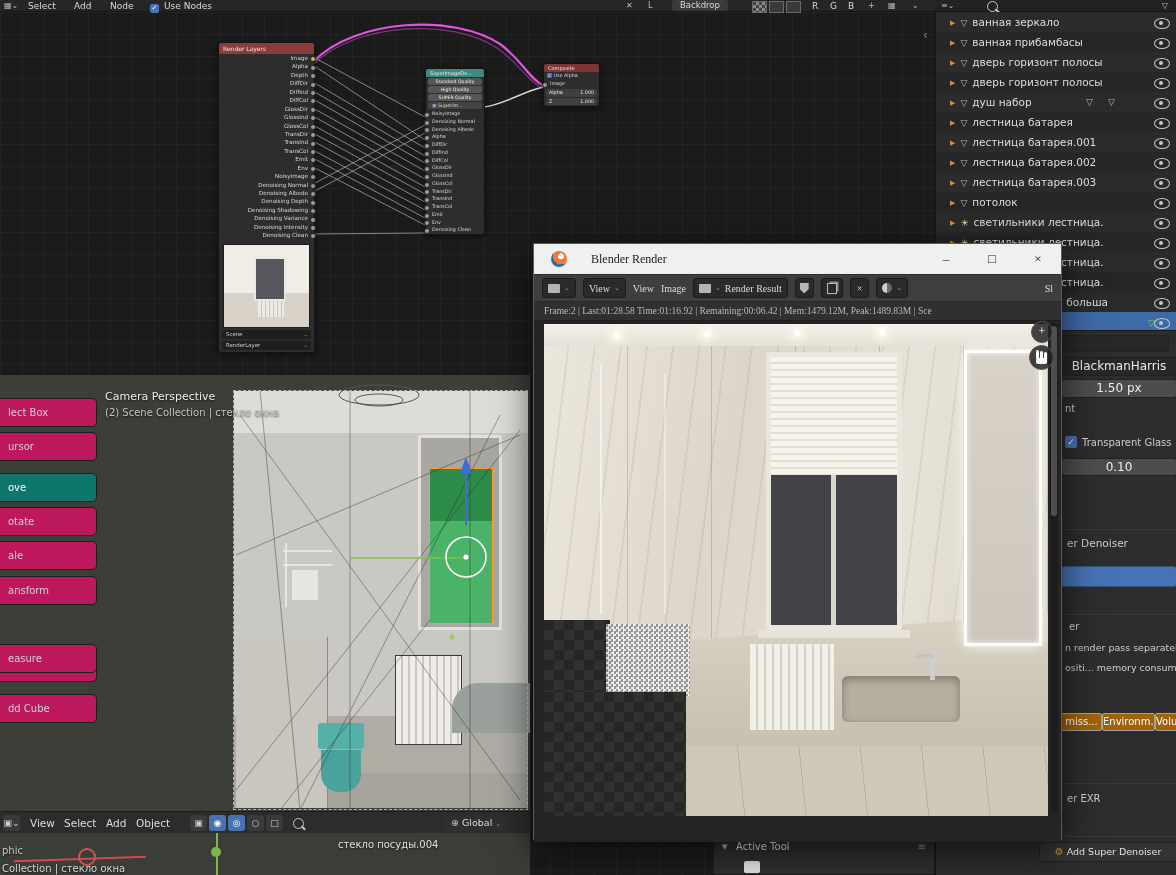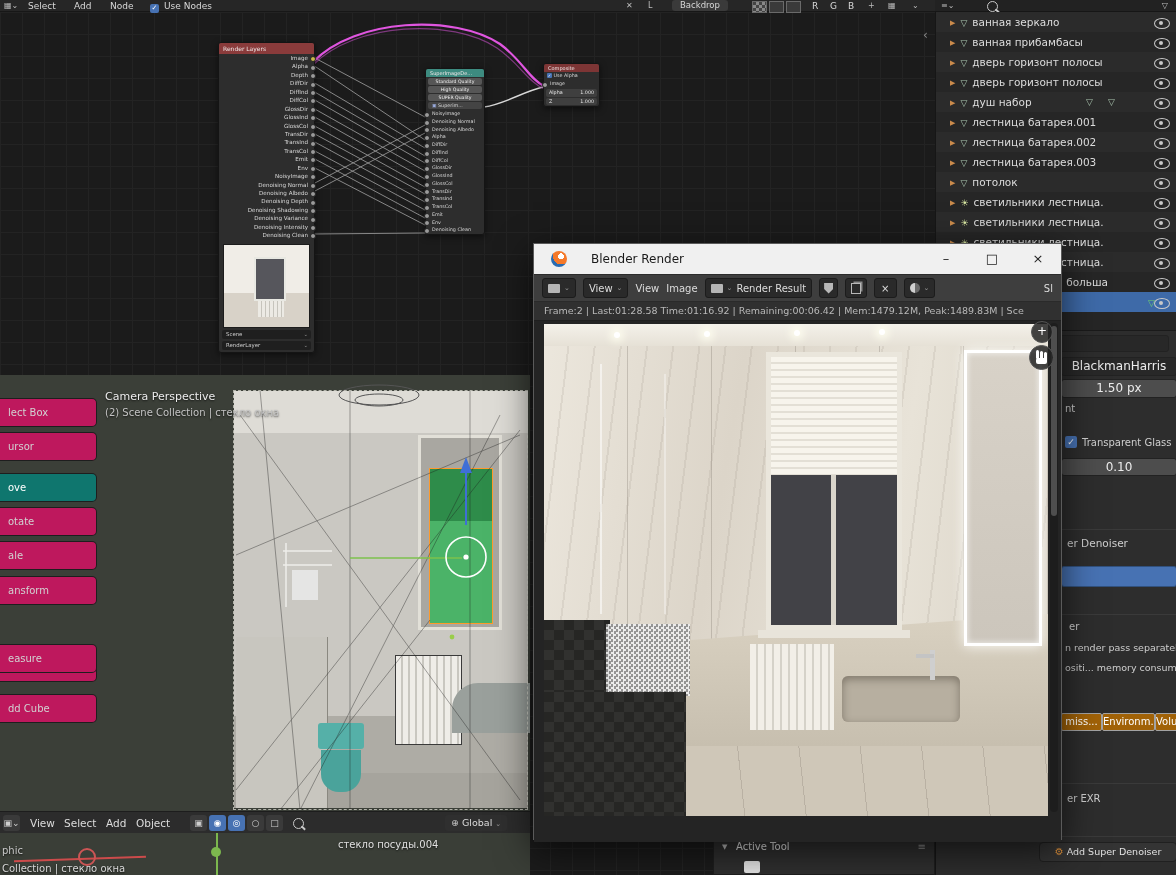--- a/index.html
+++ b/index.html
@@ -70,21 +70,21 @@
   .p-check{position:absolute;width:12px;height:12px;background:#4772b3;border-radius:2px;color:#fff;
         font-size:9px;line-height:12px;text-align:center;}
   .p-btn-blue{position:absolute;background:#4772b3;border-radius:3px;border:1px solid #31517e;}
   .p-divider{position:absolute;left:0;width:100%;border-top:1px solid #3a3a3a;}
   .p-passbtn{position:absolute;background:#a16207;border:1px solid #a3a3a3;color:#fff;font-size:10px;
         line-height:15px;text-align:center;overflow:hidden;white-space:nowrap;border-radius:2px;}
   .op-btn{position:absolute;background:#343434;border:1px solid #202020;border-radius:4px;color:#e2e2e2;
         font-size:9.5px;text-align:center;}
 
   
-  .rwin{z-index:10;background:#242424;border:1px solid #5a5a5a;box-shadow:0 10px 34px rgba(0,0,0,.65);}
+  .rwin{z-index:10;background:#242424;border:1px solid #5a5a5a;box-shadow:0 10px 34px rgba(0,0,0,.65);font-family:Liberation Serif, serif;}
   .rtitle{height:30px;background:#f0f0f0;position:relative;}
   .rtitle .t{position:absolute;left:57px;top:8px;font-size:12px;color:#1a1a1a;}
   .blogo{position:absolute;left:17px;top:7px;width:16px;height:16px;border-radius:50%;
         background:radial-gradient(circle at 62% 34%, #fff 0 3px, #f5792a 3px 8px, #2a6bb0 8px);}
   .wbtn{position:absolute;top:0;width:46px;height:30px;text-align:center;line-height:30px;
         font-size:13px;color:#222;}
   .rtool{height:26px;background:#3e3e3e;border-top:1px solid #2c2c2c;border-bottom:1px solid #2a2a2a;
         display:flex;align-items:center;padding:0 8px;gap:7px;font-size:10px;color:#dcdcdc;}
   .dd{height:18px;background:#2a2a2a;border:1px solid #1c1c1c;border-radius:3px;display:flex;
         align-items:center;padding:0 5px;gap:4px;}
@@ -292,20 +292,25 @@
         </span></div>
     <div class="o-row">
       <span class="o-exp">▶</span><span class="o-ico">▽</span><span class="o-label">дверь горизонт полосы</span>
       <span class="o-eye">
           <i></i>
         </span></div>
     <div class="o-row">
       <span class="o-exp">▶</span><span class="o-ico">▽</span><span class="o-label">душ набор</span>
       <span class="o-extra" style="left:150px;">▽</span>
       <span class="o-extra" style="left:172px;">▽</span>
+      <span class="o-eye">
+          <i></i>
+        </span></div>
+    <div class="o-row">
+      <span class="o-exp">▶</span><span class="o-ico">▽</span><span class="o-label">лестница батарея</span>
       <span class="o-eye">
           <i></i>
         </span></div>
     <div class="o-row">
       <span class="o-exp">▶</span><span class="o-ico">▽</span><span class="o-label">лестница батарея.001</span>
       <span class="o-eye">
           <i></i>
         </span></div>
     <div class="o-row">
       <span class="o-exp">▶</span><span class="o-ico">▽</span><span class="o-label">лестница батарея.002</span>

